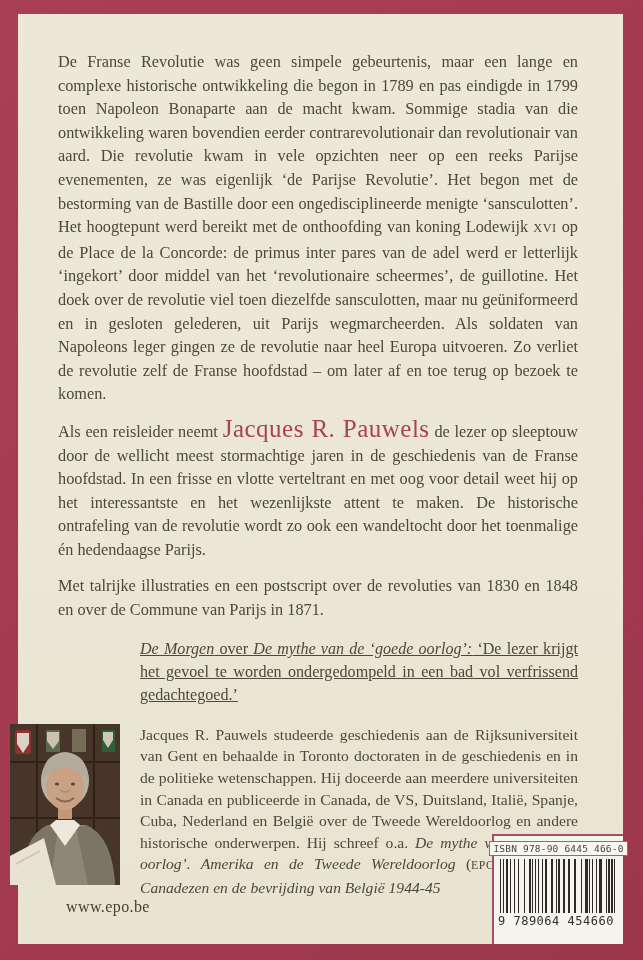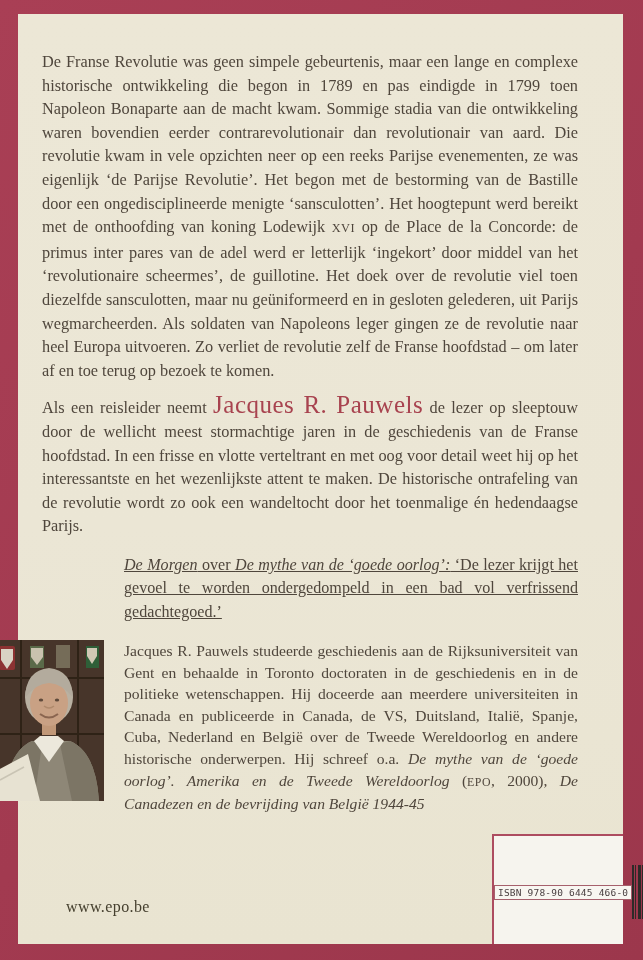--- a/index.html
+++ b/index.html
@@ -7,21 +7,21 @@
     position:relative;
     width:643px;height:960px;
     background:#a53c52;
     background:linear-gradient(135deg,#a93f55 0%,#a23a50 55%,#9c374c 100%);
     font-family:"Liberation Serif","DejaVu Serif",serif;
     overflow:hidden;
   }
   .page{
     position:absolute;left:18px;top:14px;right:20px;bottom:16px;
     background:linear-gradient(180deg,#ece7d6 0%,#ebe6d5 55%,#e9e4d1 100%);
-    padding:36px 45px 0 24px;
+    padding:36px 45px 0 40px;
     box-sizing:border-box;
     color:#4f463c;
   }
   p{margin:0;}
   .body-text{
     font-size:16.3px;line-height:23.6px;text-align:justify;
     color:#4f463c;
   }
   .sc{font-size:0.76em;letter-spacing:0.04em;}
   .author-inline{
@@ -47,21 +47,21 @@
   .footer-url{
     position:absolute;left:48px;bottom:28px;
     font-size:16px;letter-spacing:0.4px;color:#46402f;
   }
   .barcode-panel{
     position:absolute;right:20px;bottom:16px;
     width:131px;height:110px;
     background:#f6f4ee;
     border-top:2px solid #ad4c60;border-left:2px solid #ad4c60;
     box-sizing:border-box;
-    display:flex;flex-direction:row;align-items:center;
+    display:flex;flex-direction:column;align-items:center;
   }
   .isbn-box{
     margin-top:5px;
     border:1px solid #a6606c;
     padding:1px 3px;
     font-family:"DejaVu Sans Mono",monospace;
     font-size:9.5px;letter-spacing:0.2px;color:#493f40;
     background:#f8f6f1;white-space:nowrap;
   }
   .bars{
@@ -79,20 +79,21 @@
 </head>
 <body>
 
 <div class="cover">
   <div class="page">
 
     <p class="body-text"><span>De Franse Revolutie was geen simpele gebeurtenis, maar een lange en complexe historische ontwikkeling die begon in 1789 en pas eindigde in 1799 toen Napoleon Bonaparte aan de macht kwam. Sommige stadia van die ontwikkeling waren bovendien eerder contrarevolutionair dan revolutionair van aard. Die revolutie kwam in vele opzichten neer op een reeks Parijse evenementen, ze was eigenlijk ‘de Parijse Revolutie’. Het begon met de bestorming van de Bastille door een ongedisciplineerde menigte ‘sansculotten’. Het hoogtepunt werd bereikt met de onthoofding van koning Lodewijk </span><span class="sc">XVI</span><span> op de Place de la Concorde: de primus inter pares van de adel werd er letterlijk ‘ingekort’ door middel van het ‘revolutionaire scheermes’, de guillotine. Het doek over de revolutie viel toen diezelfde sansculotten, maar nu geüniformeerd en in gesloten gelederen, uit Parijs wegmarcheerden. Als soldaten van Napoleons leger gingen ze de revolutie naar heel Europa uitvoeren. Zo verliet de revolutie zelf de Franse hoofdstad – om later af en toe terug op bezoek te komen.</span></p>
 
     <p class="body-text mt-blurb"><span>Als een reisleider neemt </span><span class="author-inline">Jacques R. Pauwels</span><span> de lezer op sleeptouw door de wellicht meest stormachtige jaren in de geschiedenis van de Franse hoofdstad. In een frisse en vlotte verteltrant en met oog voor detail weet hij op het interessantste en het wezenlijkste attent te maken. De historische ontrafeling van de revolutie wordt zo ook een wandeltocht door het toenmalige én hedendaagse Parijs.</span></p>
 
+    <p class="body-text mt-note">Met talrijke illustraties en een postscript over de revoluties van 1830 en 1848 en over de Commune van Parijs in 1871.</p>
 
     <p class="quote"><span class="source">De Morgen</span><span> over </span><span class="work">De mythe van de ‘goede oorlog’:</span><span> ‘De lezer krijgt het gevoel te worden ondergedompeld in een bad vol verfrissend gedachtegoed.’</span></p>
 
 
     <div class="bio-row">
       <div class="photo-wrap">
         <svg viewBox="0 0 110 161" xmlns="http://www.w3.org/2000/svg">
           <defs>
             <filter id="soft" x="-5%" y="-5%" width="110%" height="110%">
               <feGaussianBlur stdDeviation="0.7"></feGaussianBlur>

